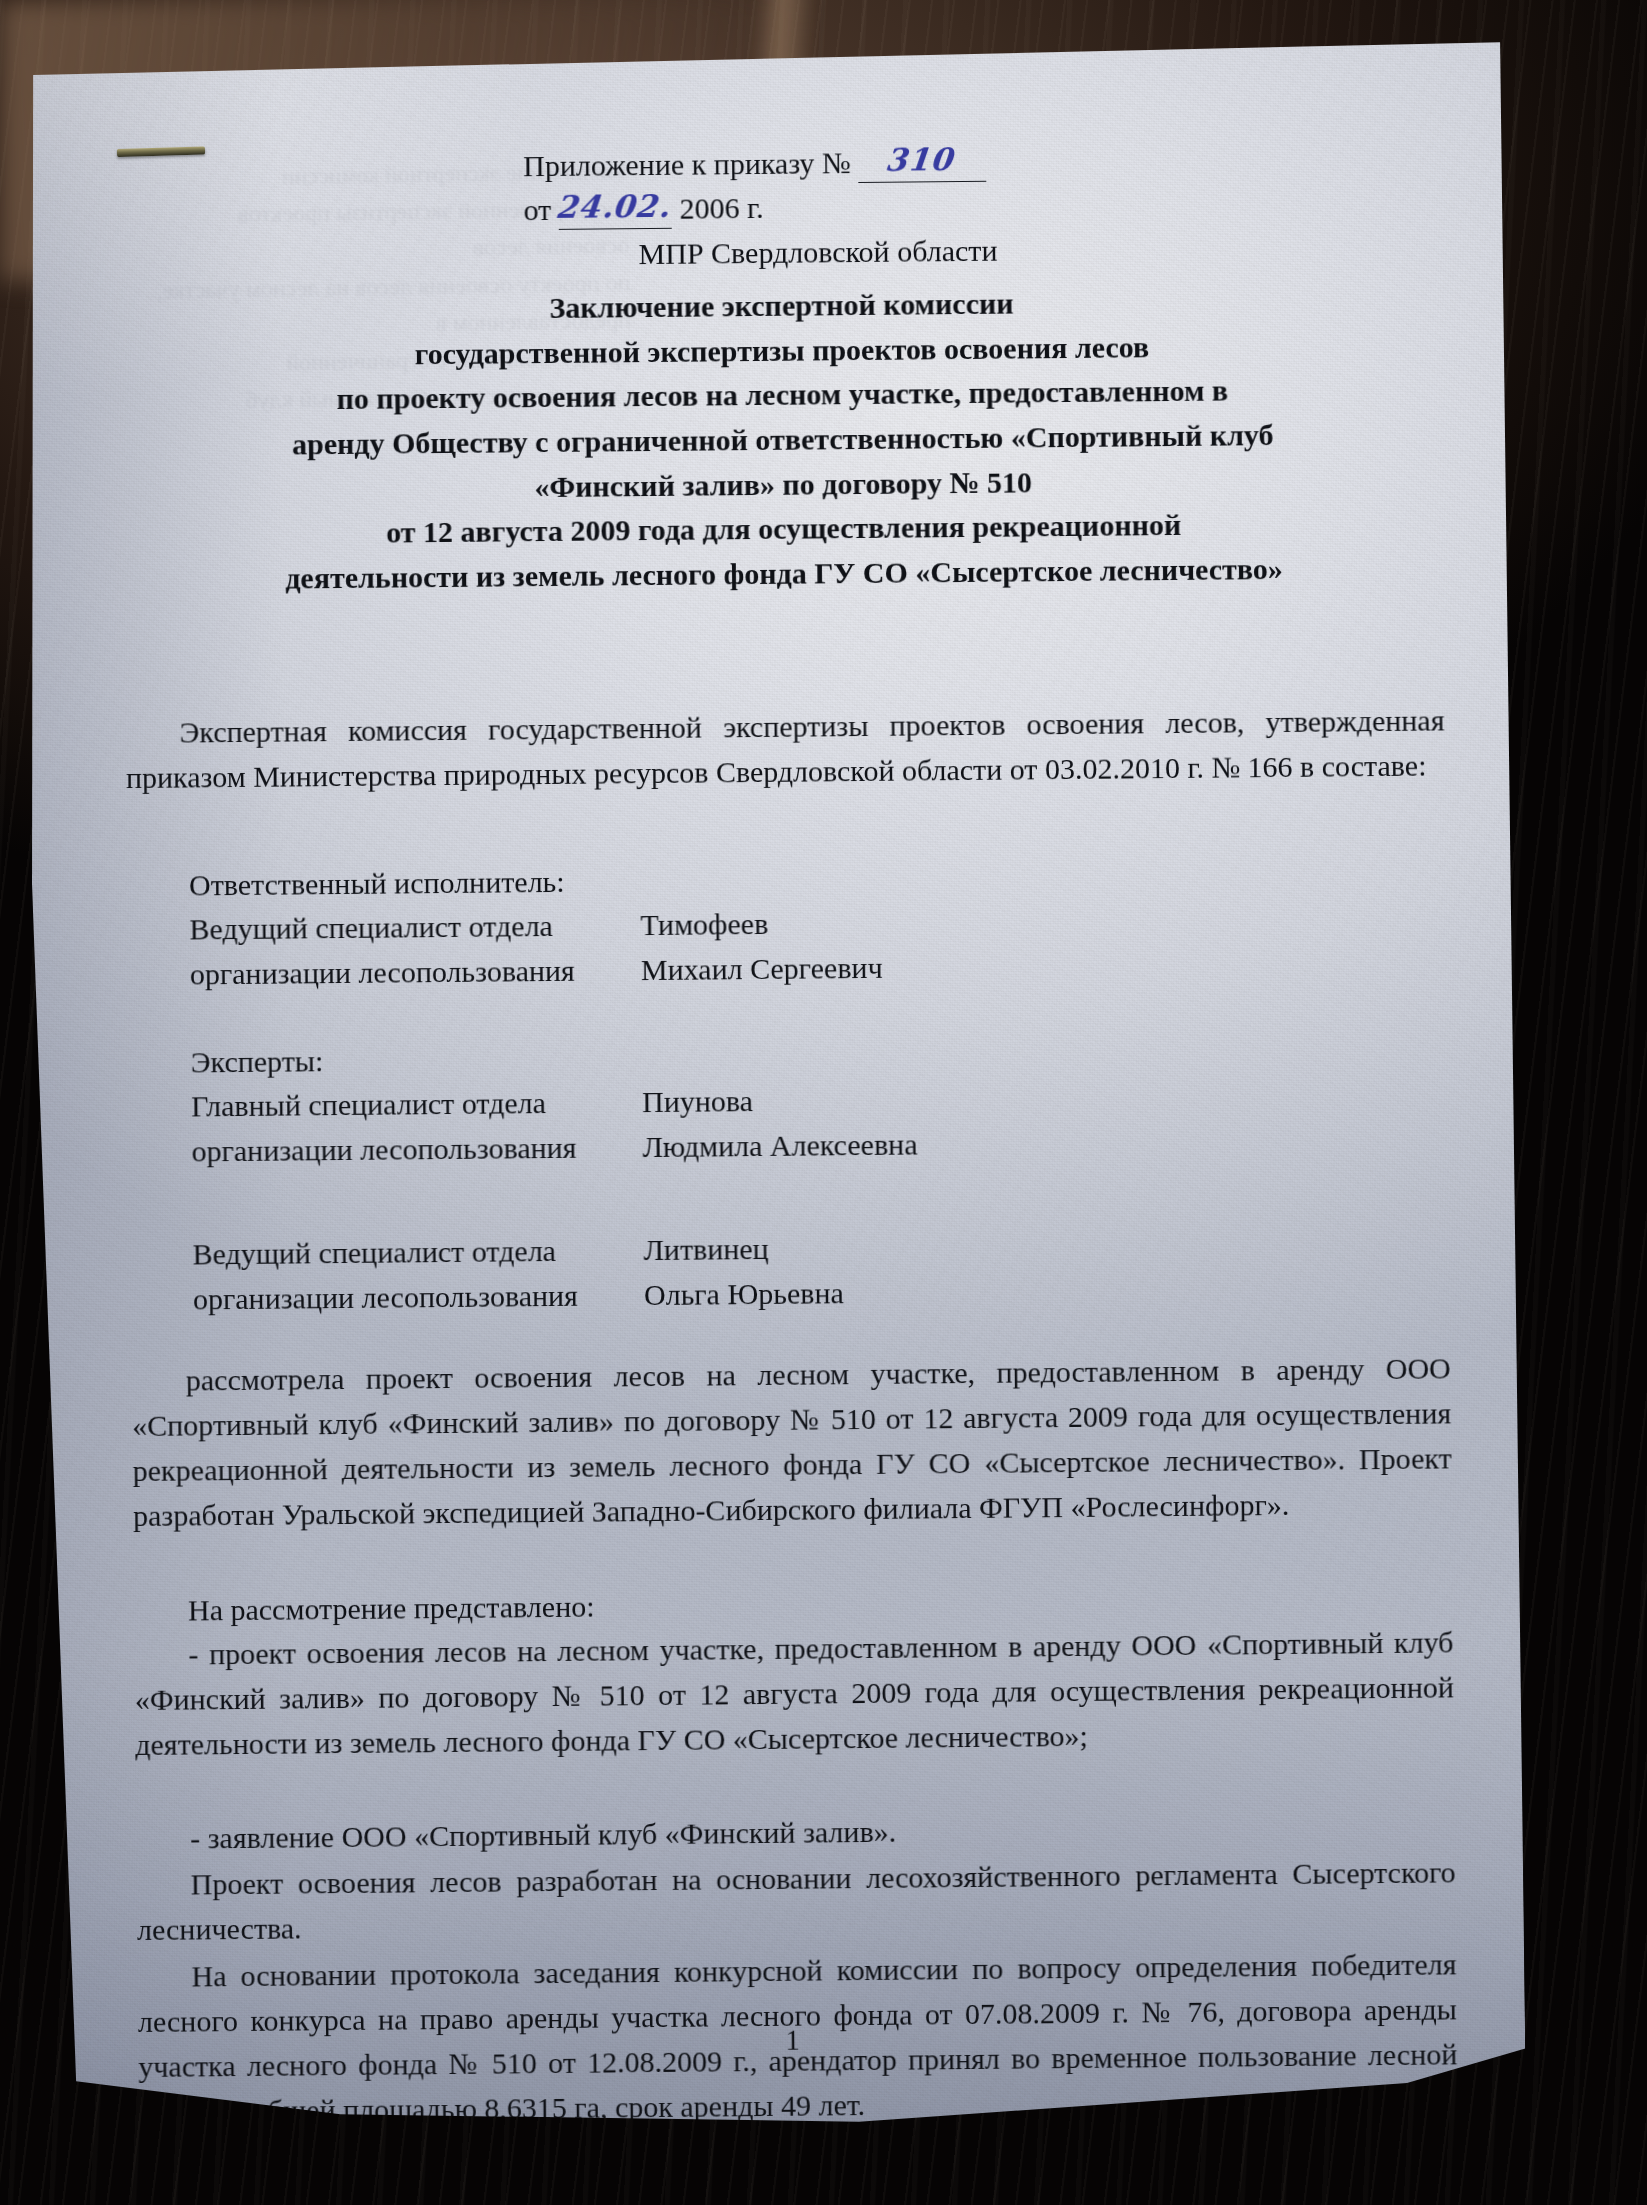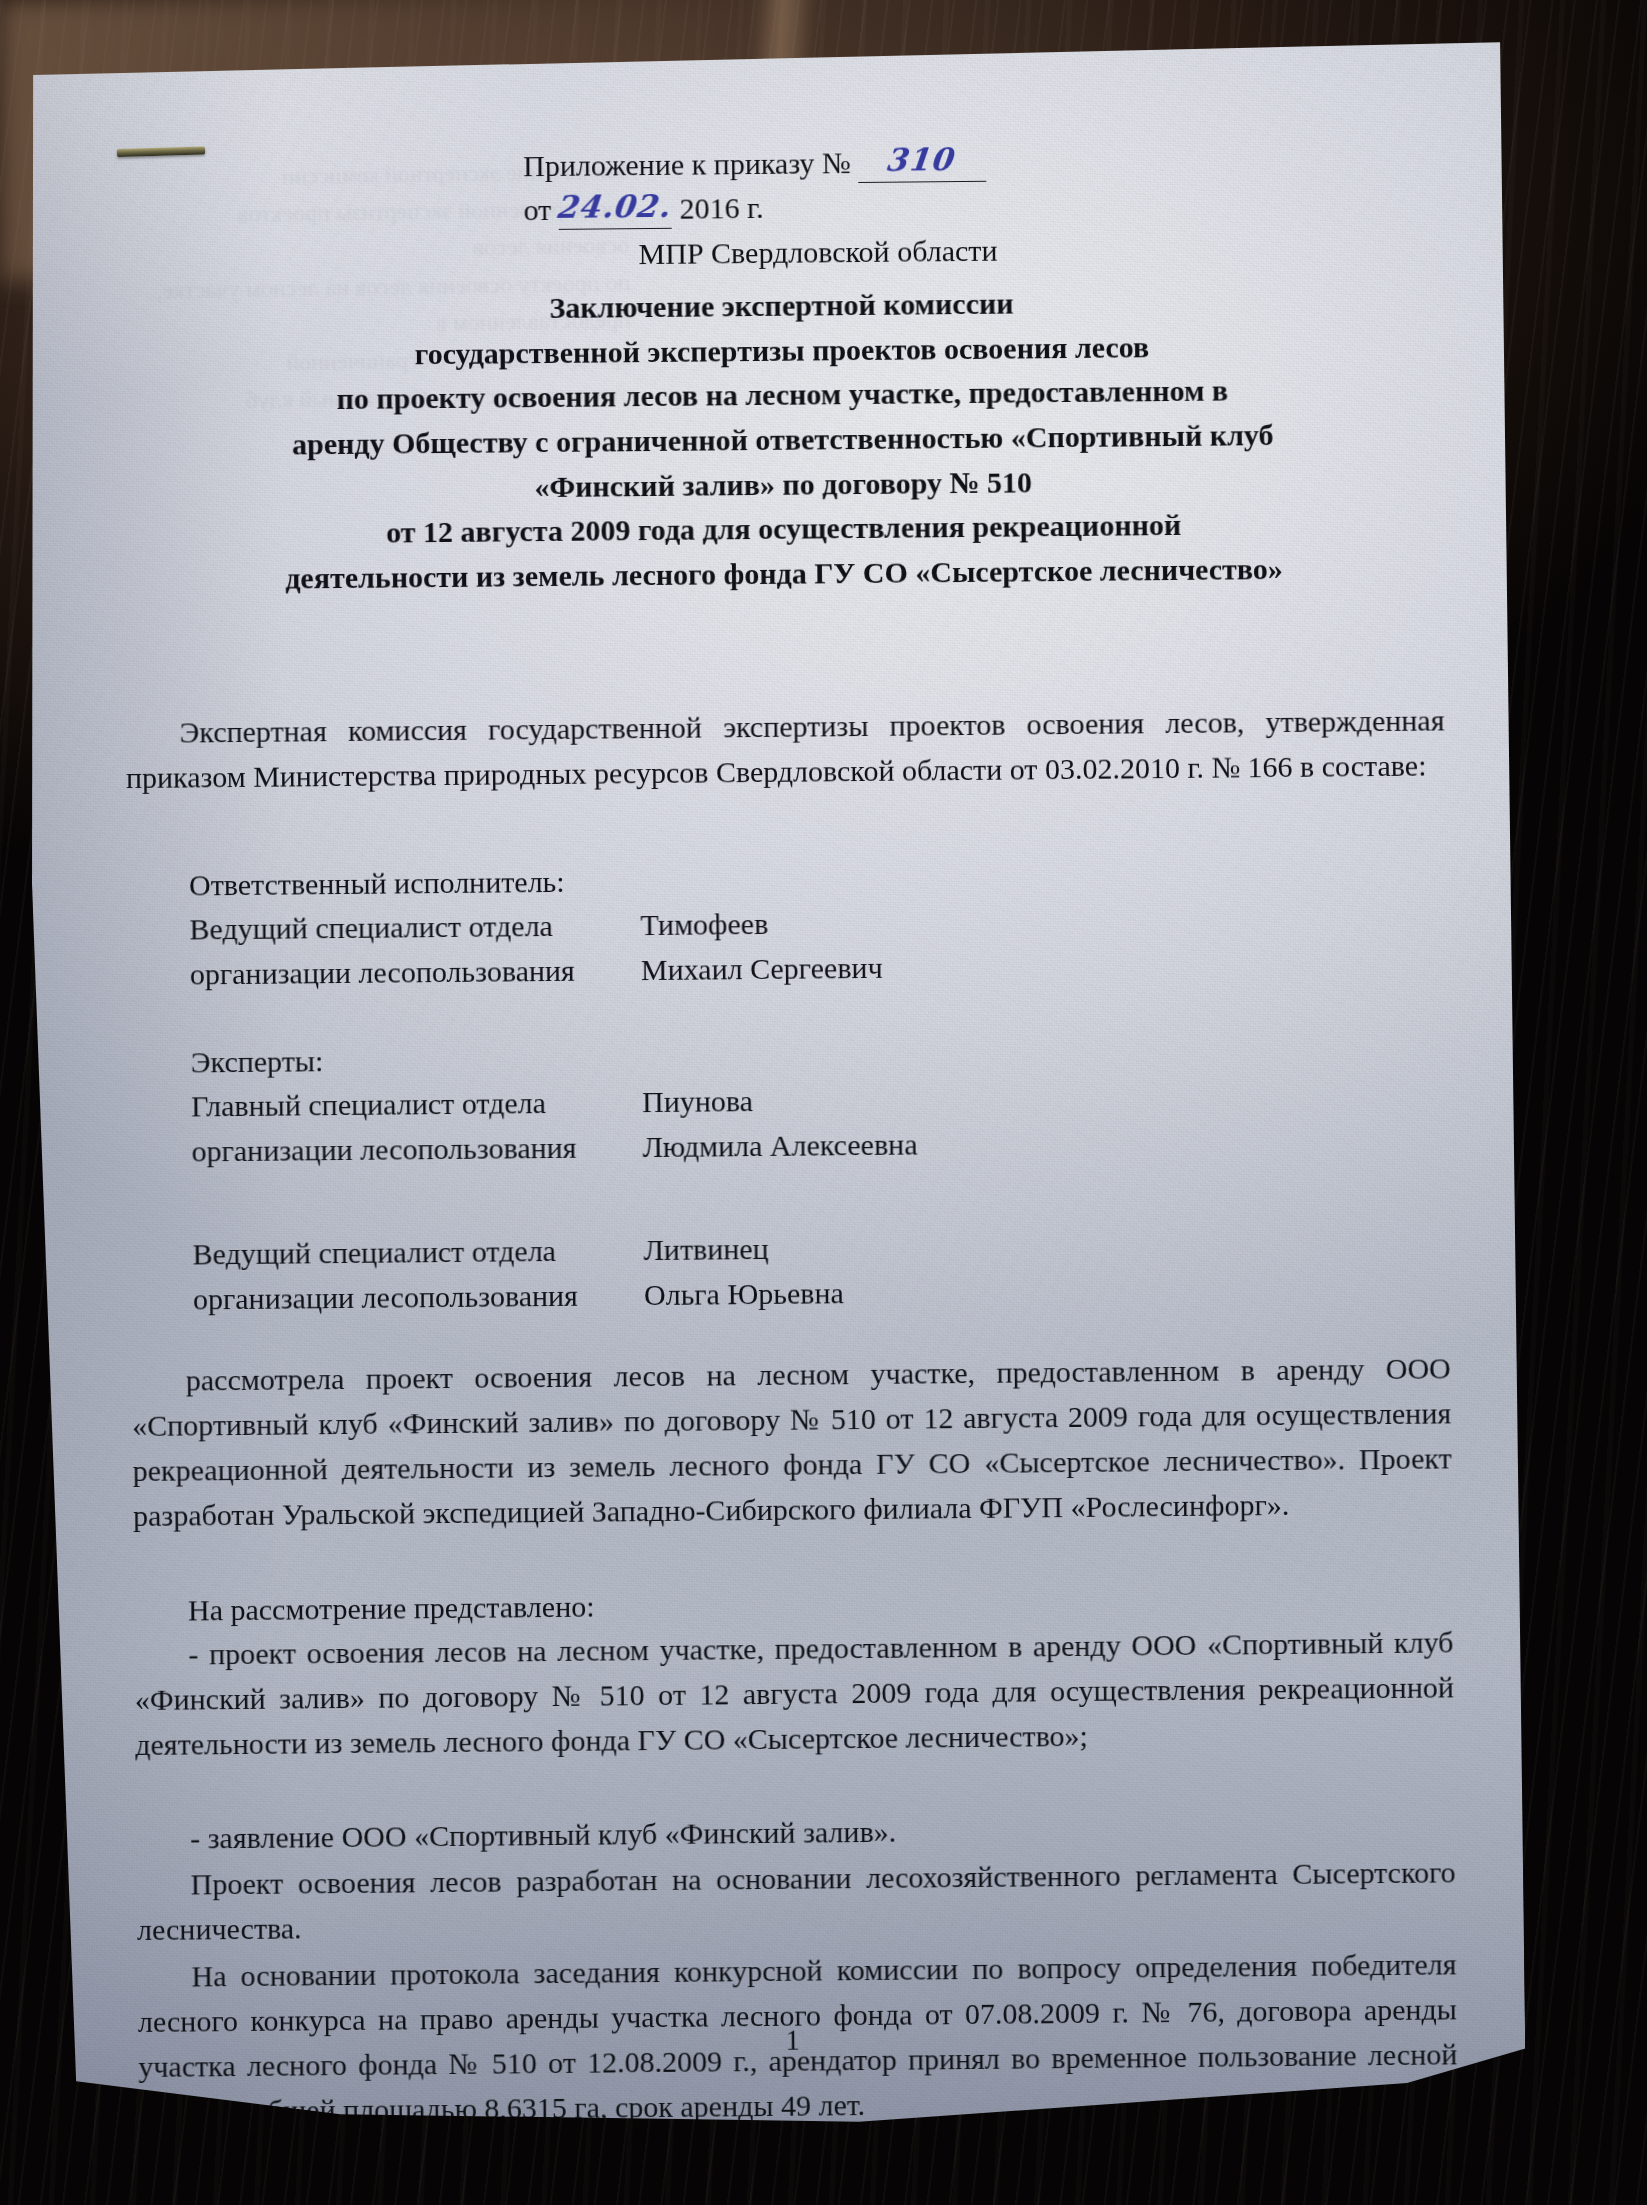--- a/index.html
+++ b/index.html
@@ -285,21 +285,21 @@
     <div id="content">
 
       <div class="hdr-block">
         <div>
           <span>Приложение к приказу №</span>
           <span class="fill-line"><span class="hand">310</span></span>
         </div>
         <div>
           <span>от</span>
           <span class="fill-line short"><span class="hand">24.02.</span></span>
-          <span>2016 г.</span>
+          <span>2006 г.</span>
         </div>
       </div>
 
       <div class="org-line">МПР Свердловской области</div>
 
       <div id="title">
         <span class="tl">Заключение экспертной комиссии</span>
         <span class="tl">государственной экспертизы проектов освоения лесов</span>
         <span class="tl">по проекту освоения лесов на лесном участке, предоставленном в</span>
         <span class="tl">аренду Обществу с ограниченной ответственностью «Спортивный клуб</span>

